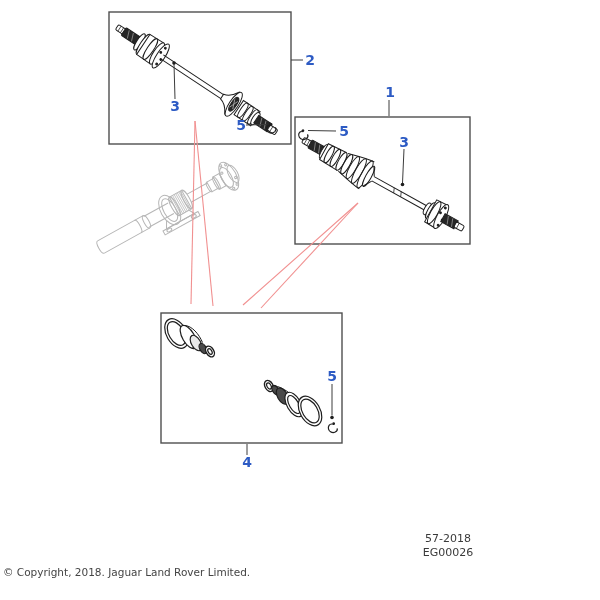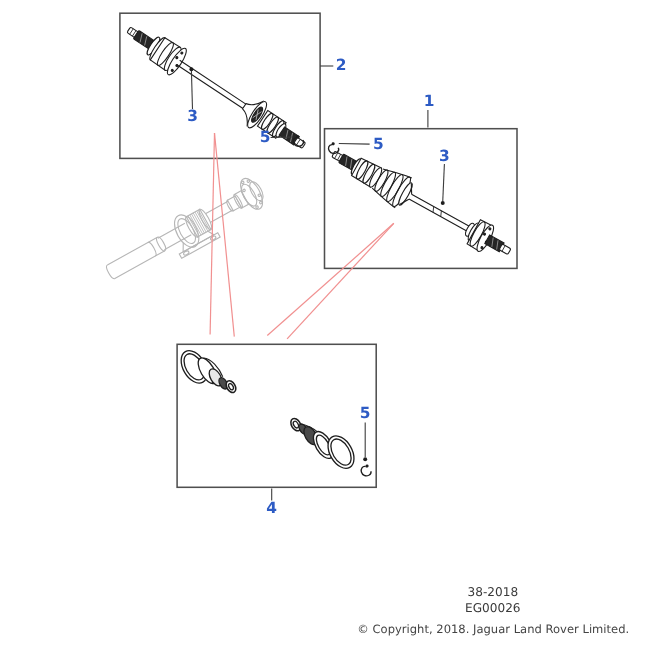--- a/index.html
+++ b/index.html
@@ -11,21 +11,21 @@
   .callout{
     position:absolute;transform:translate(-50%,-50%);
     color:#2d5bc4;font-weight:bold;font-size:14px;line-height:14px;
     user-select:none;cursor:pointer;
   }
   .footer-codes{
     position:absolute;left:413px;top:532px;width:70px;text-align:center;
     color:#3a3a3a;font-size:11px;line-height:13.5px;
   }
   .copyright{
-    position:absolute;left:16px;top:566px;width:556px;text-align:right;
+    position:absolute;left:3px;top:566px;width:556px;text-align:left;
     color:#444444;font-size:10.5px;
   }
 </style>
 </head>
 <body>
 
 <div id="canvas">
 
 <svg id="diagram-svg" width="600" height="600" viewBox="0 0 600 600">
 
@@ -197,18 +197,18 @@
 <div class="callout" style="left:310px;top:60px;">2</div>
 <div class="callout" style="left:175px;top:106px;">3</div>
 <div class="callout" style="left:241px;top:125px;">5</div>
 <div class="callout" style="left:390px;top:92px;">1</div>
 <div class="callout" style="left:344px;top:131px;">5</div>
 <div class="callout" style="left:404px;top:142px;">3</div>
 <div class="callout" style="left:332px;top:376px;">5</div>
 <div class="callout" style="left:247px;top:462px;">4</div>
 
 <div class="footer-codes">
-  <div>38-2018</div>
+  <div>57-2018</div>
   <div>EG00026</div>
 </div>
 <div class="copyright">© Copyright, 2018. Jaguar Land Rover Limited.</div>
 
 </div>
 
 </body></html>

